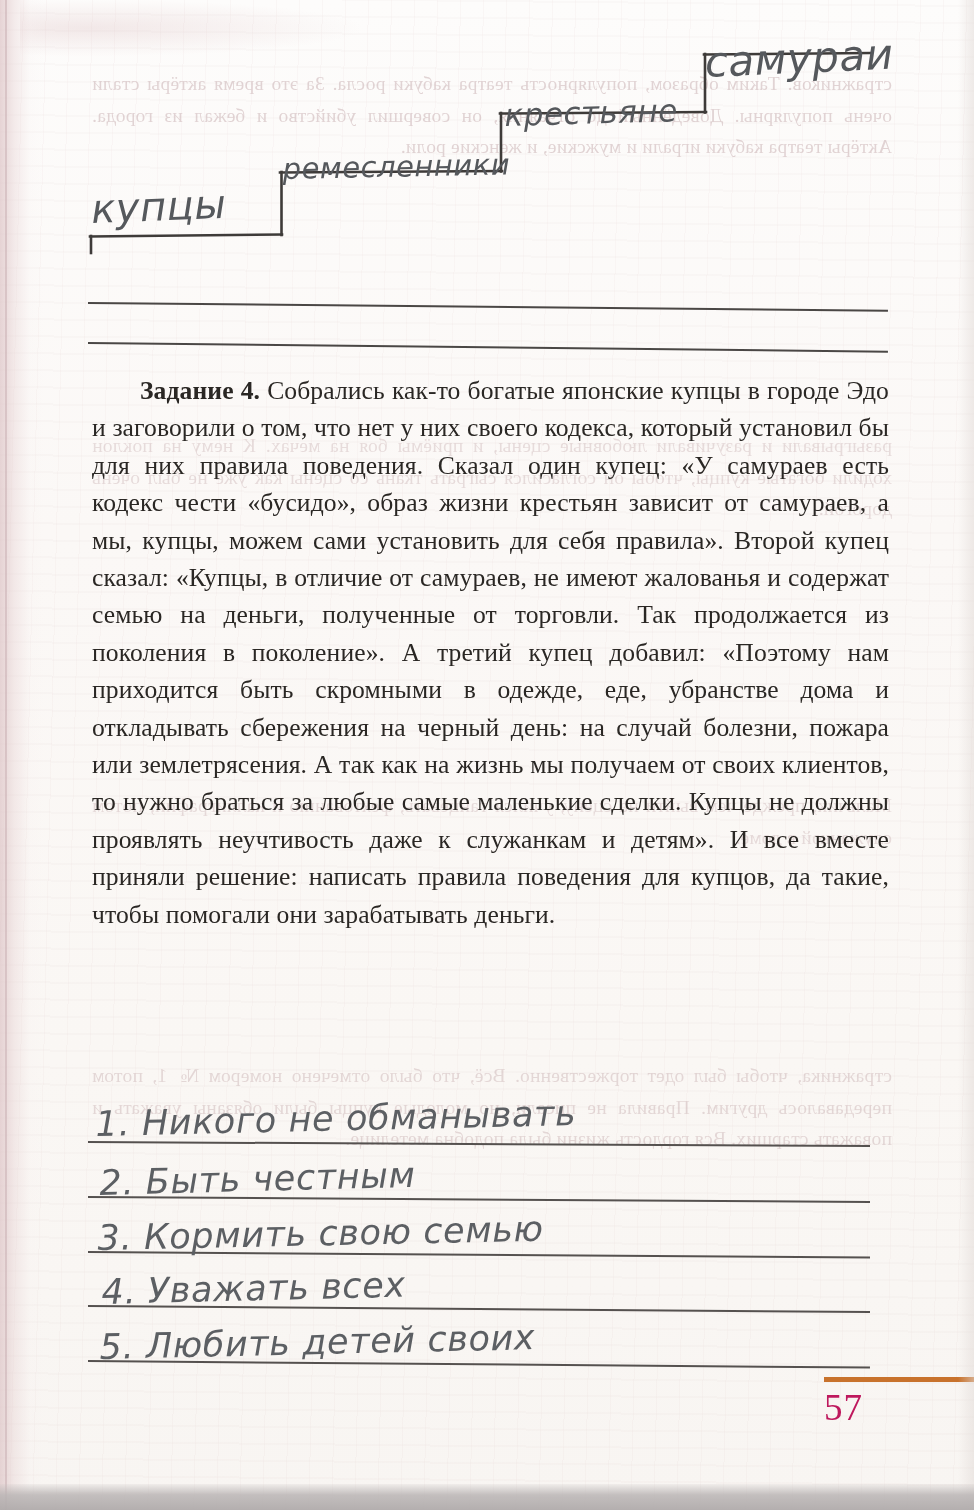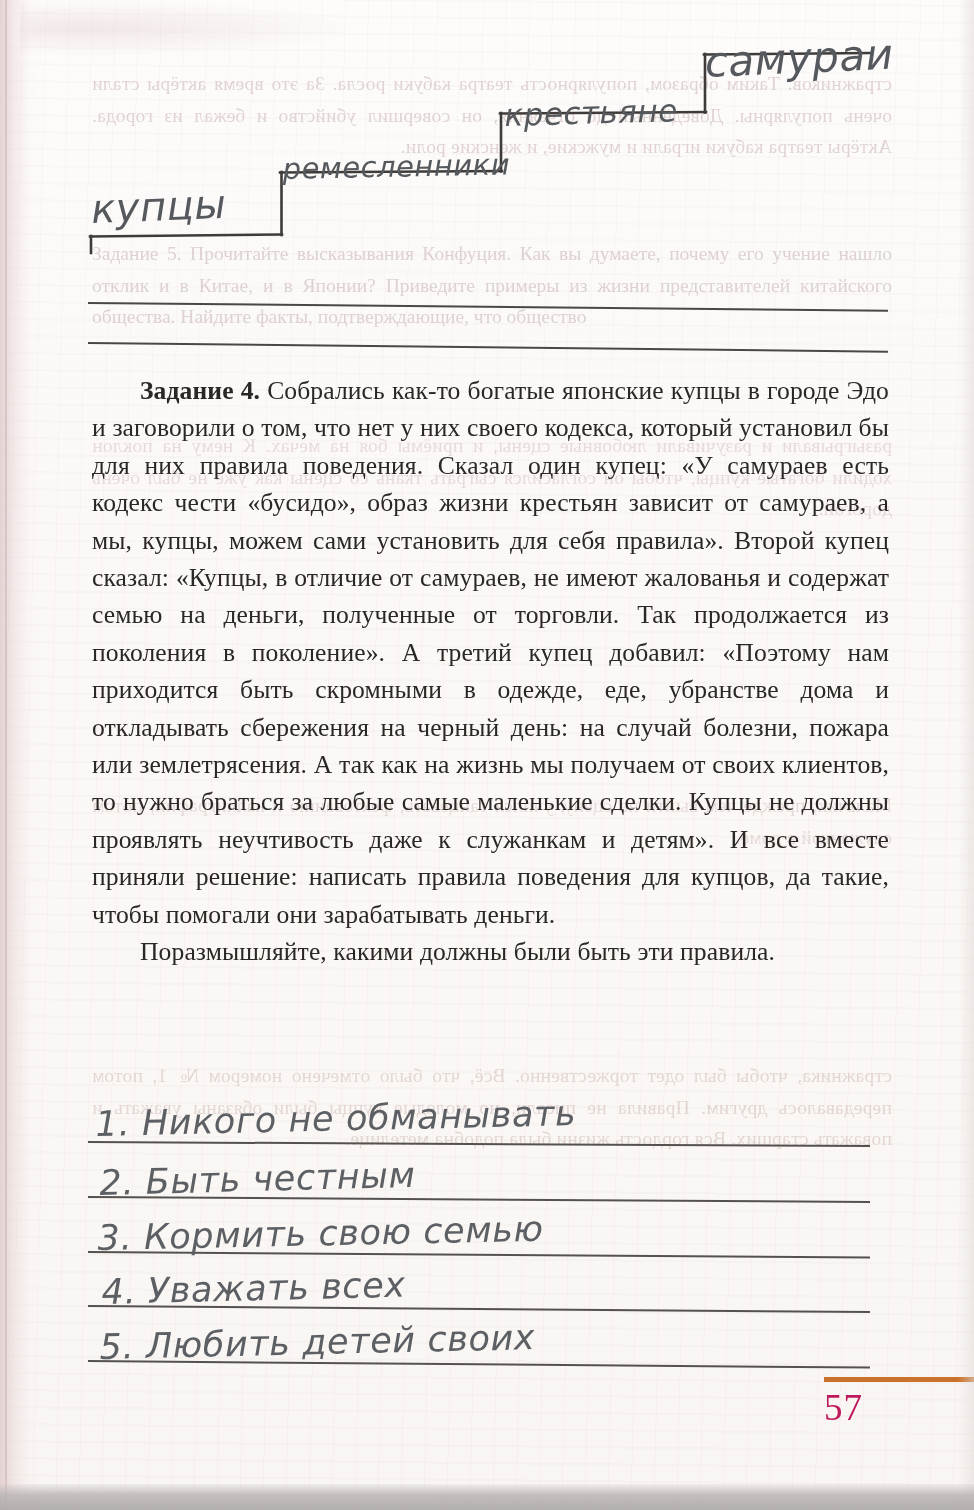--- a/index.html
+++ b/index.html
@@ -212,21 +212,20 @@
 <body>
 
 <div id="page">
 
   <div class="paper-base"></div>
   <div class="paper-grain"></div>
   <div class="top-smudge"></div>
 
   <div class="bleed" id="bleed-top">стражников. Таким образом, популярность театра кабуки росла. За это время актёры стали очень популярны. Доведённый до отчаяния, он совершил убийство и бежал из города. Актёры театра кабуки играли и мужские, и женские роли.</div>
 
-  <div class="faded-print" id="faded-header">Задание 5. Прочитайте высказывания Конфуция. Как вы думаете, почему его учение нашло отклик и в Китае, и в Японии? Приведите примеры из жизни представителей китайского общества. Найдите факты, подтверждающие, что общество</div>
 
   <div class="bleed" id="bleed-mid">разыгрывали и разучивали любовные сцены, и приёмы боя на мечах. К нему на поклон ходили богатые купцы, чтобы он согласился сыграть ткань со сцены как уже не был очень дорогой.</div>
   <div class="bleed" id="bleed-low">Мальчик, прежде чем выйти на сцену, учился танцевать, фехтованию и каллиграфии, потом служанкой в доме.</div>
   <div class="bleed" id="bleed-bottom">стражника, чтобы был одет торжественно. Всё, что было отмечено номером № 1, потом передавалось другим. Правила не писали, но молодые купцы были обязаны уважать и поважать старших. Вся гордость жизни была подобна метелице.</div>
 
   <div class="rule" style="left:88px; top:302px; width:800px; transform:rotate(0.55deg);"></div>
   <div class="rule" style="left:88px; top:342px; width:800px; transform:rotate(0.62deg);"></div>
 
   <div id="stairs">
     <svg viewBox="0 0 810 230" preserveAspectRatio="none" aria-hidden="true">
@@ -250,21 +249,20 @@
     </svg>
   </div>
 
   <div class="hand" id="hand-kupcy">купцы</div>
   <div class="hand" id="hand-remeslenniki">ремесленники</div>
   <div class="hand" id="hand-krestyane">крестьяне</div>
   <div class="hand" id="hand-samurai">самураи</div>
 
   <div id="body-text">
     <p class="indent"><span class="task-label">Задание 4.</span><span> Собрались как-то богатые японские купцы в городе Эдо и заговорили о том, что нет у них своего кодекса, который установил бы для них правила поведения. Сказал один купец: «У самураев есть кодекс чести «бусидо», образ жизни крестьян зависит от самураев, а мы, купцы, можем сами установить для себя правила». Второй купец сказал: «Купцы, в отличие от самураев, не имеют жалованья и содержат семью на деньги, полученные от торговли. Так продолжается из поколения в поколение». А третий купец добавил: «Поэтому нам приходится быть скромными в одежде, еде, убранстве дома и откладывать сбережения на черный день: на случай болезни, пожара или землетрясения. А так как на жизнь мы получаем от своих клиентов, то нужно браться за любые самые маленькие сделки. Купцы не должны проявлять неучтивость даже к служанкам и детям». И все вместе приняли решение: написать правила поведения для купцов, да такие, чтобы помогали они зарабатывать деньги.</span></p>
-    <p class="indent" id="p-ponder">Поразмышляйте, какими должны были быть эти правила.</p>
   </div>
 
   <div class="rule light" style="left:88px; top:1141px; width:782px; transform:rotate(0.30deg);"></div>
   <div class="rule light" style="left:88px; top:1196px; width:782px; transform:rotate(0.36deg);"></div>
   <div class="rule light" style="left:88px; top:1251px; width:782px; transform:rotate(0.40deg);"></div>
   <div class="rule light" style="left:88px; top:1305px; width:782px; transform:rotate(0.44deg);"></div>
   <div class="rule light" style="left:88px; top:1360px; width:782px; transform:rotate(0.48deg);"></div>
 
   <div class="answer-hand" id="ans-1">
     <span>1.</span>

